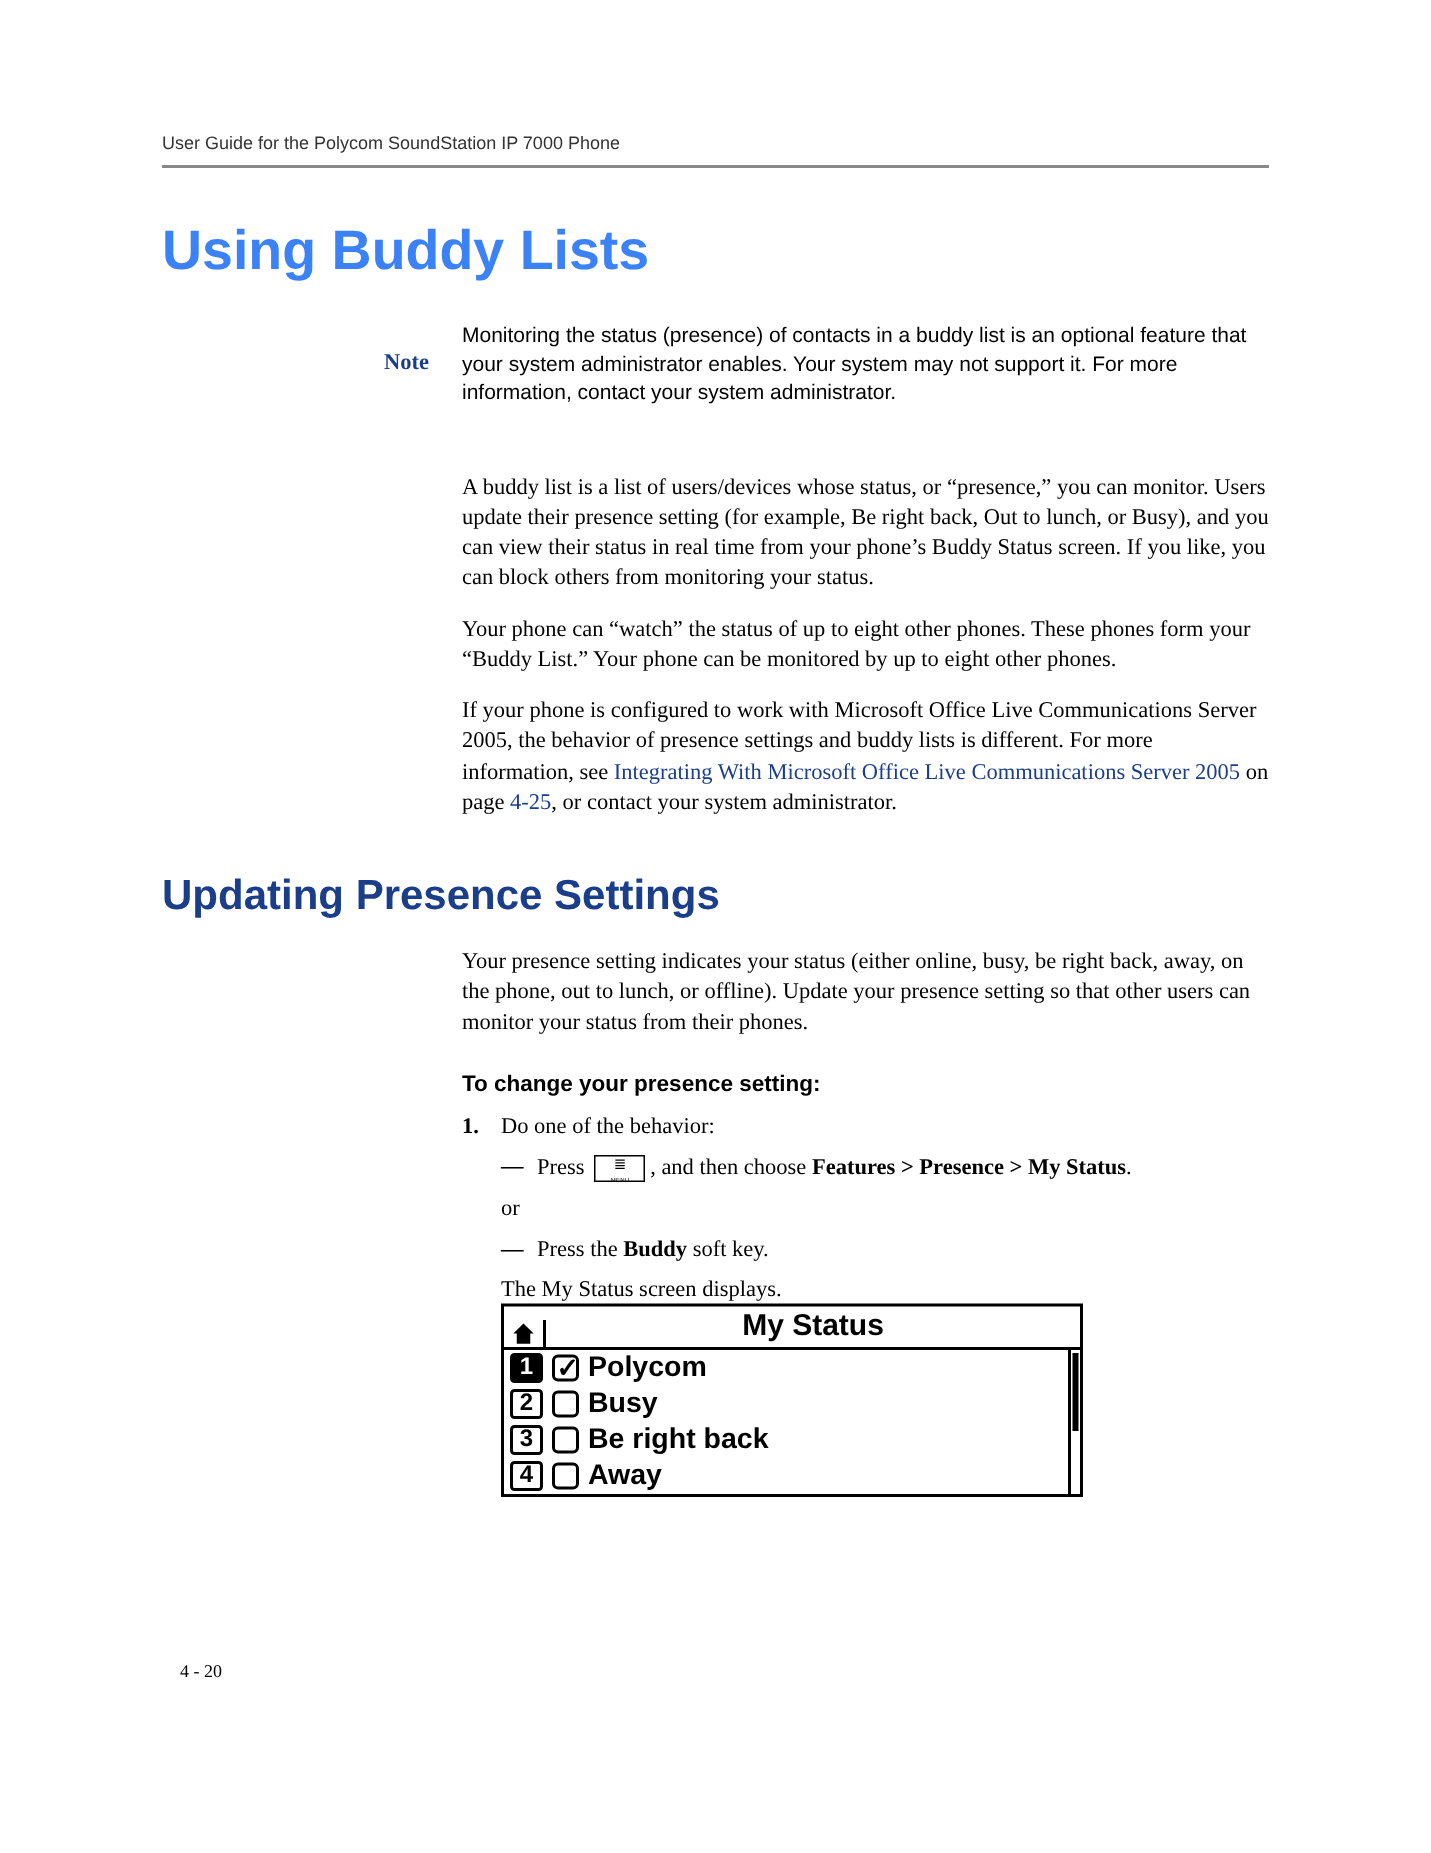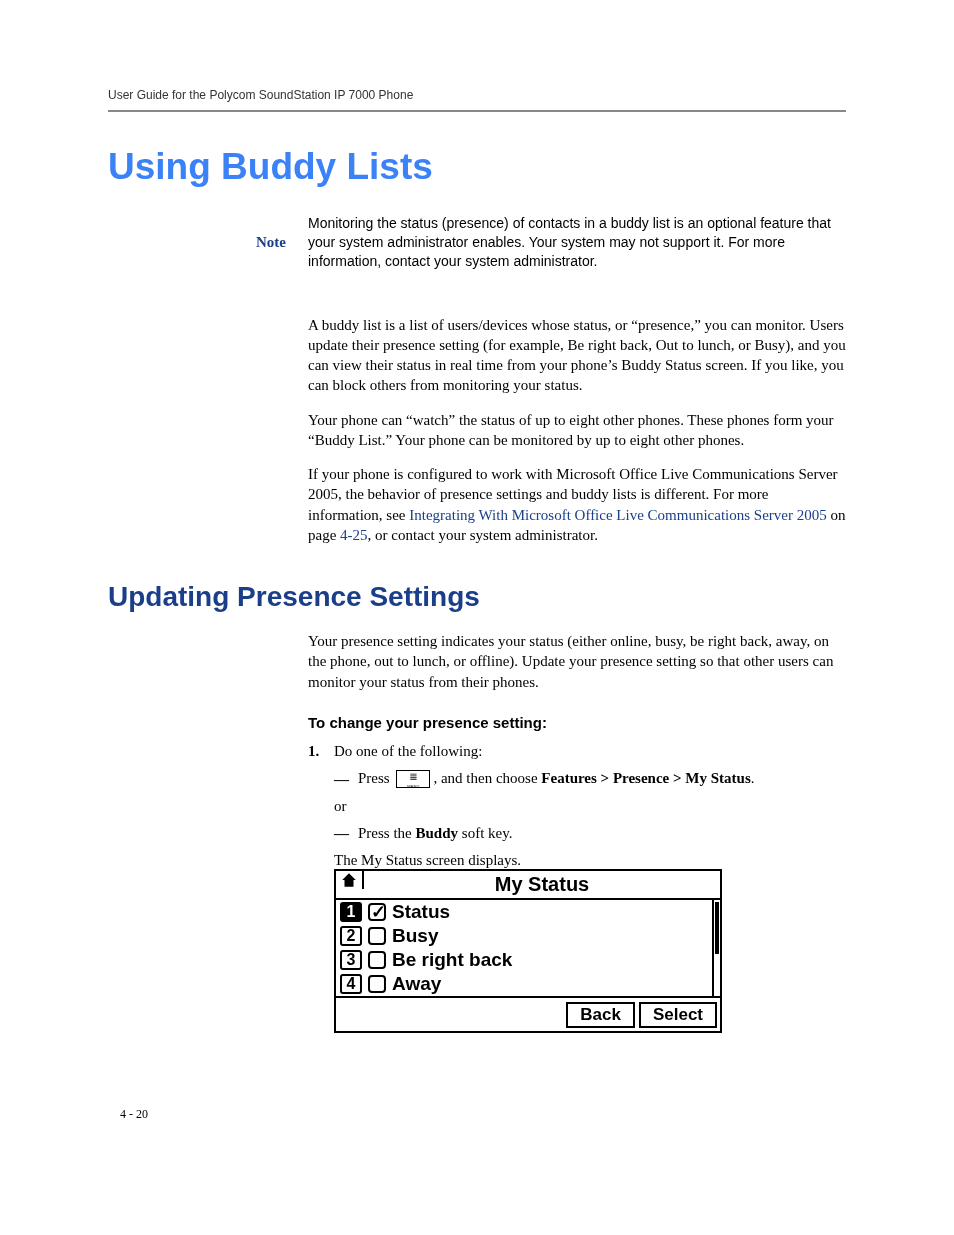--- a/index.html
+++ b/index.html
@@ -141,21 +141,21 @@
   
   .phone {
     width: 388px;
     margin-left: 26px;
     font-family: Arial, Helvetica, sans-serif;
     border: 2px solid #000;
     box-sizing: border-box;
   }
   .phone-title {
     display: flex;
-    align-items: flex-start;
+    align-items: flex-end;
     border-bottom: 2px solid #000;
   }
   .phone-title-icon {
     width: 26px;
     border-right: 2px solid #000;
     display: flex;
     align-items: center;
     justify-content: center;
     font-size: 20px;
   }
@@ -273,21 +273,21 @@
 
   <h2 class="subsection-title">Updating Presence Settings</h2>
 
   <div class="indent-block">
     <p class="body">Your presence setting indicates your status (either online, busy, be right back, away, on the phone, out to lunch, or offline). Update your presence setting so that other users can monitor your status from their phones.</p>
 
     <div class="procedure-title">To change your presence setting:</div>
 
     <div class="step-row">
       <div class="step-num">1.</div>
-      <div class="step-body">Do one of the following:</div>
+      <div class="step-body">Do one of the behavior:</div>
     </div>
 
     <div class="sub-row">
       <div class="dash">—</div>
       <div>
         <span>Press </span><span class="menu-button"><span class="menu-lines">≣</span><span class="menu-caption">MENU</span></span><span>, and then choose </span><b>Features &gt; Presence &gt; My Status</b><span>.</span>
       </div>
     </div>
 
     <div class="or-txt">or</div>
@@ -311,40 +311,36 @@
         <div class="phone-title-text">My Status</div>
       </div>
       <div class="phone-list">
         <div class="phone-scroll">
             <div class="thumb"></div>
           </div>
 
         <div class="phone-item">
           <span class="keycap selected">1</span>
           <span class="radio checked"></span>
-          <span>Status</span>
+          <span>Polycom</span>
         </div>
         <div class="phone-item">
           <span class="keycap">2</span>
           <span class="radio"></span>
           <span>Busy</span>
         </div>
         <div class="phone-item">
           <span class="keycap">3</span>
           <span class="radio"></span>
           <span>Be right back</span>
         </div>
         <div class="phone-item">
           <span class="keycap">4</span>
           <span class="radio"></span>
           <span>Away</span>
         </div>
       </div>
-      <div class="phone-softkeys">
-        <div class="softkey">Back</div>
-        <div class="softkey">Select</div>
-      </div>
     </div>
 
   </div>
 
   <div class="page-num">4 - 20</div>
 </div>
 
 </body></html>

